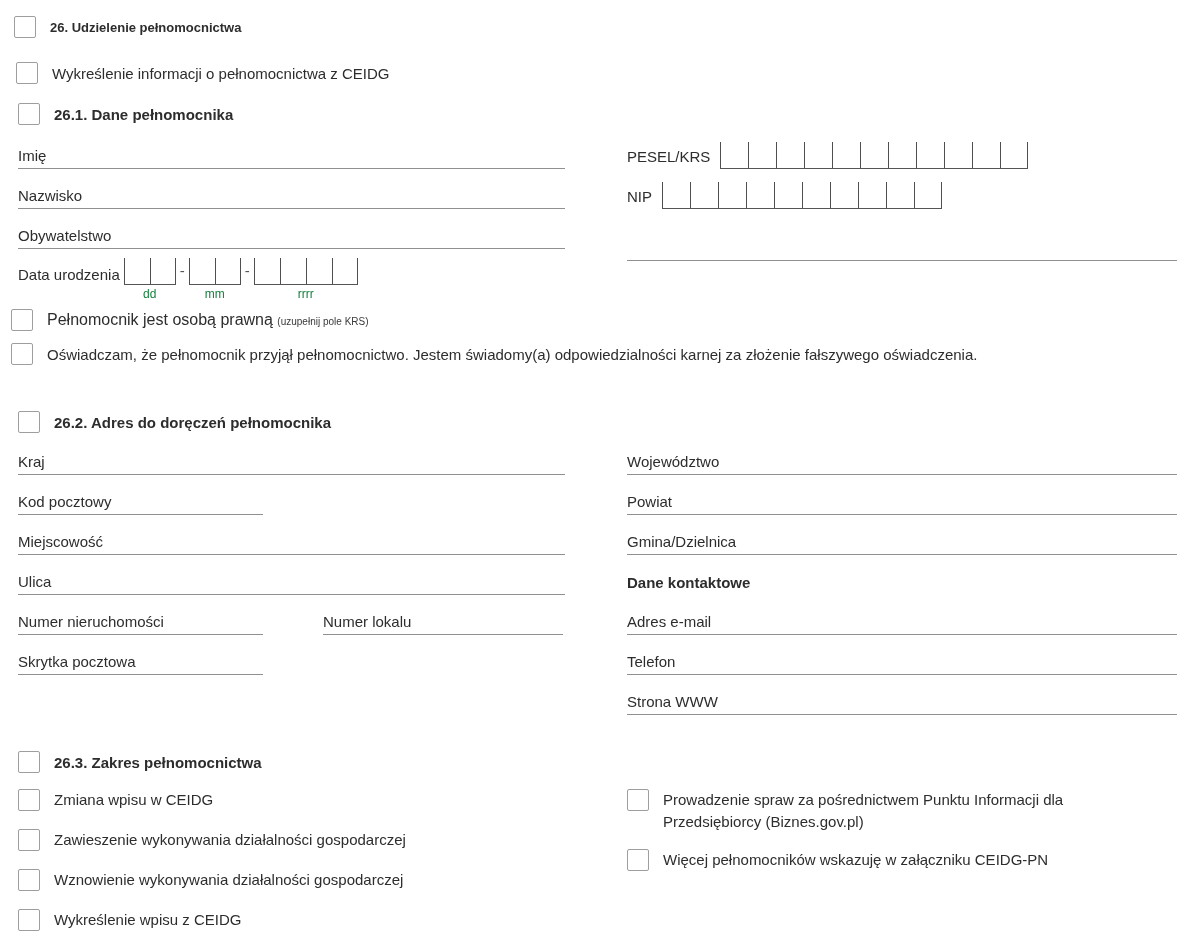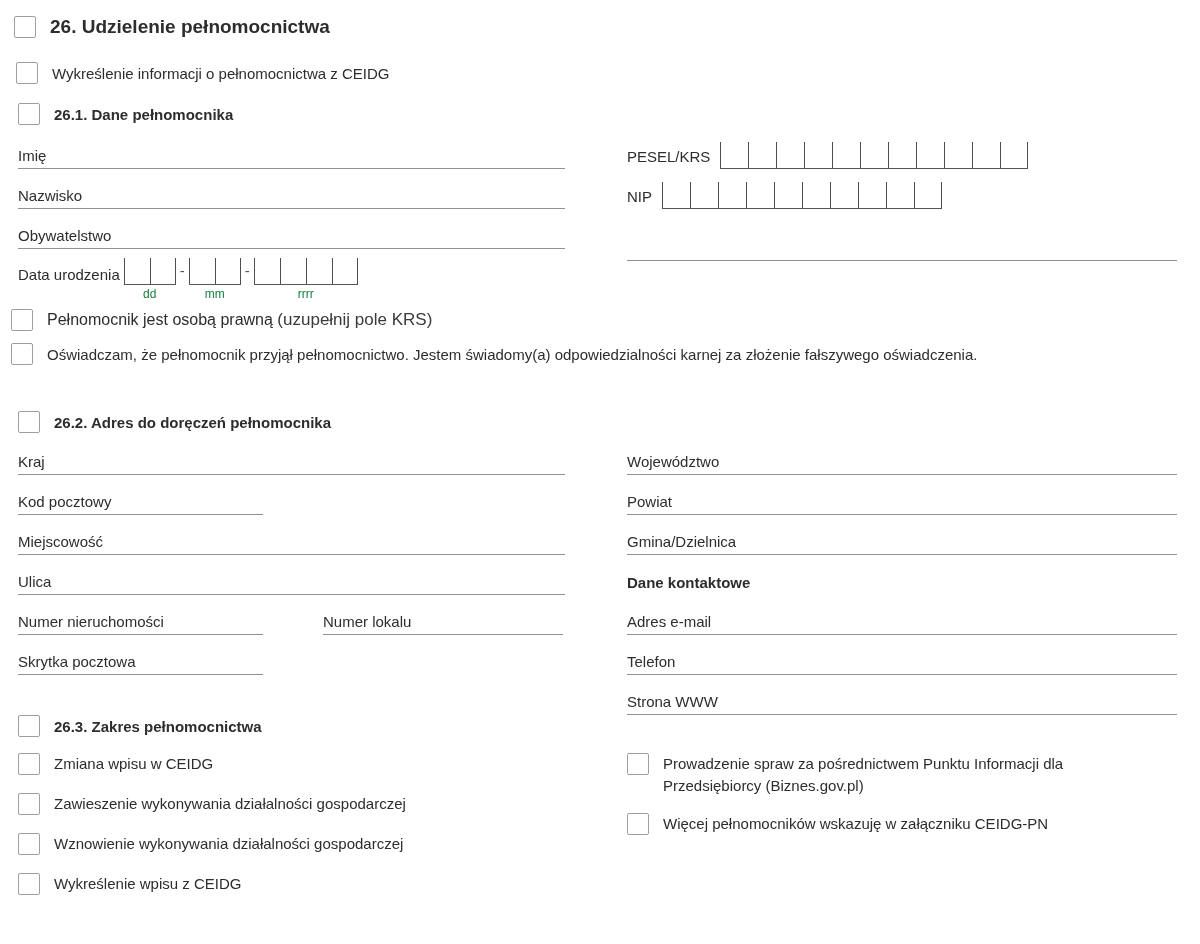--- a/index.html
+++ b/index.html
@@ -15,28 +15,28 @@
   
   .chk {
     display:inline-block; width:22px; height:22px;
     border:1px solid #9e9e9e; border-radius:2px; background:#fff;
     flex:0 0 auto;
   }
   .chkrow { display:flex; align-items:center; gap:14px; }
   .chkrow.top-align { align-items:flex-start; }
 
   .title-row { margin-left:-4px; }
-  .title { font-size:19px; font-weight:700; }
+  .title { font-size:13px; font-weight:700; }
   .b { font-weight:700; }
-  .hint { font-size:17px; color:#3a3a3a; }
+  .hint { font-size:10px; color:#3a3a3a; }
 
   .row-wykreslenie { margin-top:24px; margin-left:-2px; }
   .row-s1-head { margin-top:19px; }
   .row-s2-head { margin-top:46px; }
-  .row-s3-head { }
+  .row-s3-head { margin-top:36px; }
 
   
   .cols { display:grid; grid-template-columns:547px 550px; column-gap:62px; }
   .cols-26-1 { margin-top:4px; }
   .cols-26-2 { margin-top:2px; }
   .cols-26-3 { margin-top:16px; }
 
   
   .field {
     height:40px; border-bottom:1px solid #909090;

